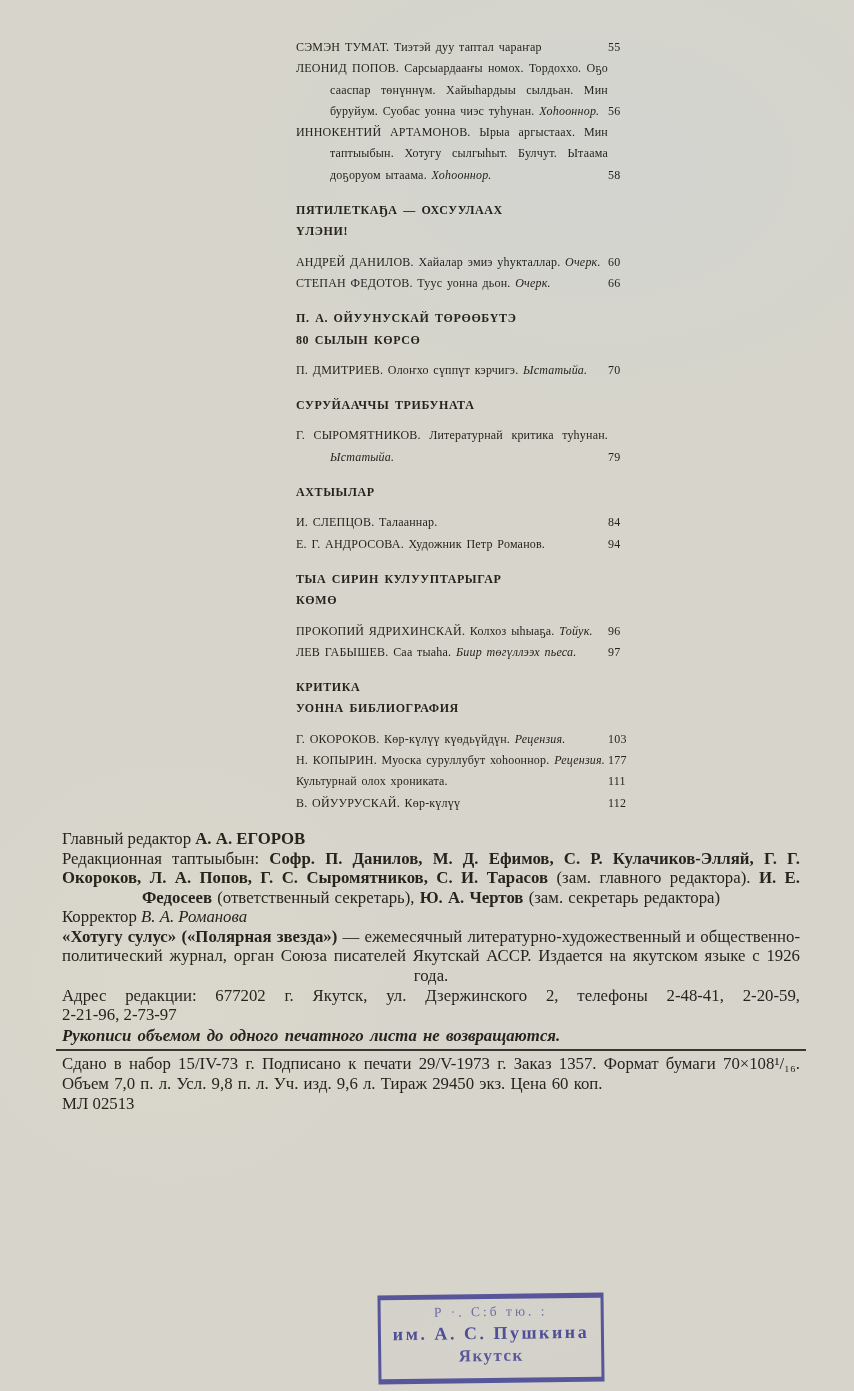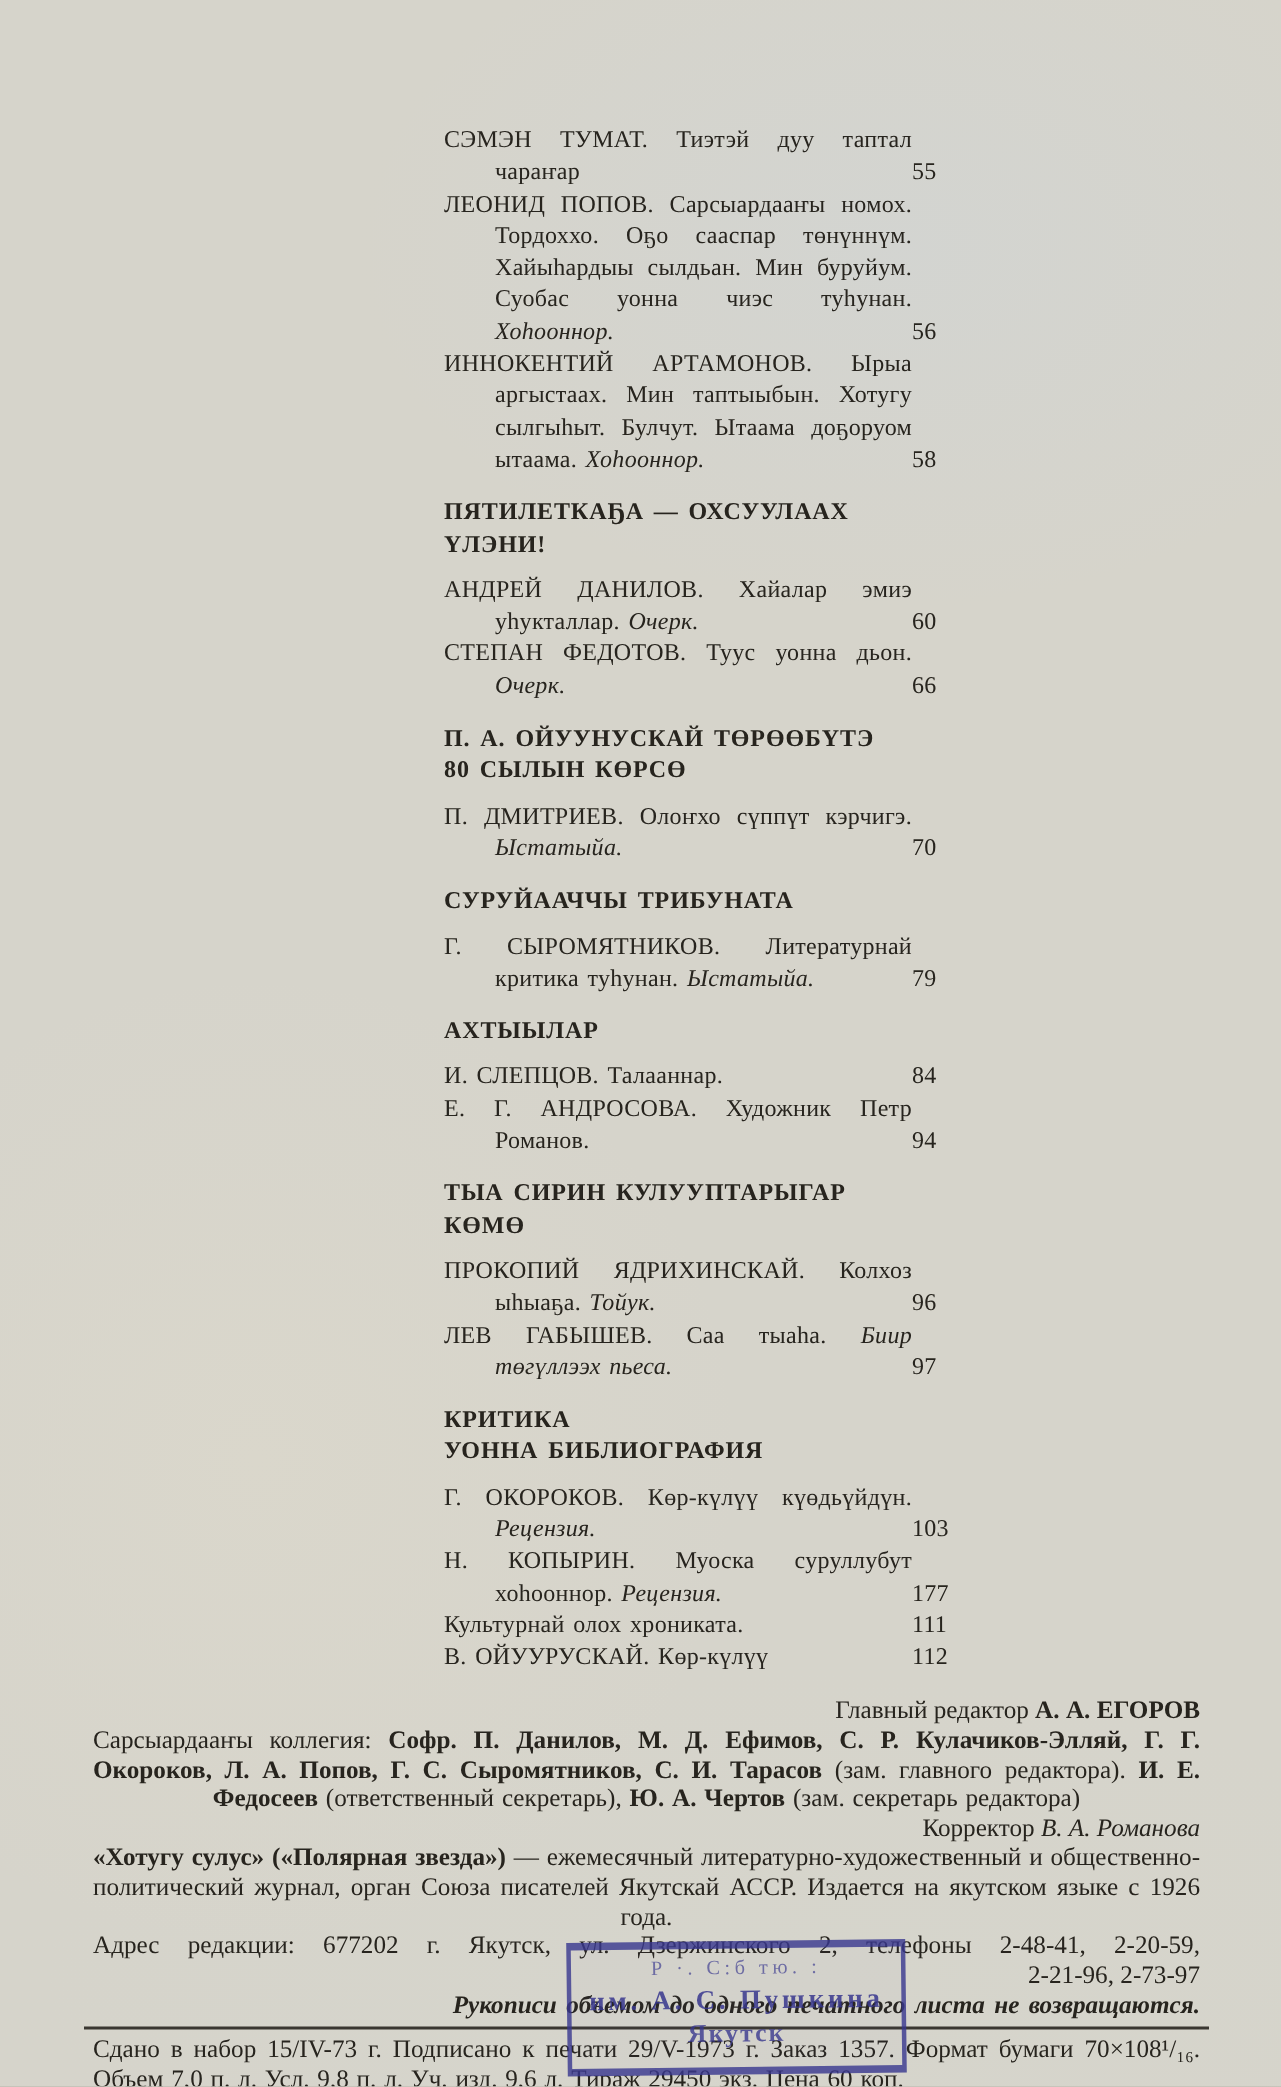--- a/index.html
+++ b/index.html
@@ -14,25 +14,24 @@
       radial-gradient(ellipse 700px 300px at 60% 95%, rgba(214,214,205,.5), rgba(0,0,0,0) 70%),
       #d6d4cb;
     color:#27241e;
     font-family:"Liberation Serif","DejaVu Serif",serif;
   }
   
   .toc{
     padding-top:37px;
     margin-left:296px;
     width:312px;
-    font-size:16px;
+    font-size:12px;
     line-height:21.3px;
     letter-spacing:.2px;
     word-spacing:1.5px;
-    margin-top:46px;
   }
   .toc-entry{
     position:relative;
     text-align:justify;
     padding-left:34px;
     text-indent:-34px;
   }
   .toc-entry .genre{font-style:italic;}
   .toc-entry .pg{
     position:absolute;
@@ -48,21 +47,21 @@
     margin:14px 0 9px;
     letter-spacing:.6px;
     word-spacing:2px;
   }
   
   .colo{
     margin:15px 54px 0 62px;
     font-size:16.8px;
     line-height:19.6px;
   }
-  .center{text-align:right;}
+  .center{text-align:left;}
   .jc{text-align:justify;text-align-last:center;word-spacing:1px;}
   .jj{text-align:justify;text-align-last:justify;word-spacing:1px;}
   .jl{text-align:justify;word-spacing:1px;}
   .bd{font-weight:bold;}
   .it{font-style:italic;}
   .manuscripts{font-weight:bold;font-style:italic;margin-top:1px;word-spacing:2px;}
   .rule{border-top:2px solid #3a3731;margin:4px -6px 3px;}
   
   .stamp{
     position:absolute;
@@ -189,21 +188,21 @@
   </div>
 
   <div class="colo">
 
     <div class="center">
       <span>Главный редактор</span>
       <span class="bd">А. А. ЕГОРОВ</span>
     </div>
 
     <div class="jc">
-      <span>Сарсыардааҥы коллегия:</span>
+      <span>Редакционная таптыыбын:</span>
       <span class="bd">Софр. П. Данилов, М. Д. Ефимов, С. Р. Кулачиков-Элляй, Г. Г. Окороков, Л. А. Попов, Г. С. Сыромятников, С. И. Тарасов</span>
       <span>(зам. главного редактора).</span>
       <span class="bd">И. Е. Федосеев</span>
       <span>(ответственный секретарь),</span>
       <span class="bd">Ю. А. Чертов</span>
       <span>(зам. секретарь редактора)</span>
     </div>
 
 
     <div class="center">

